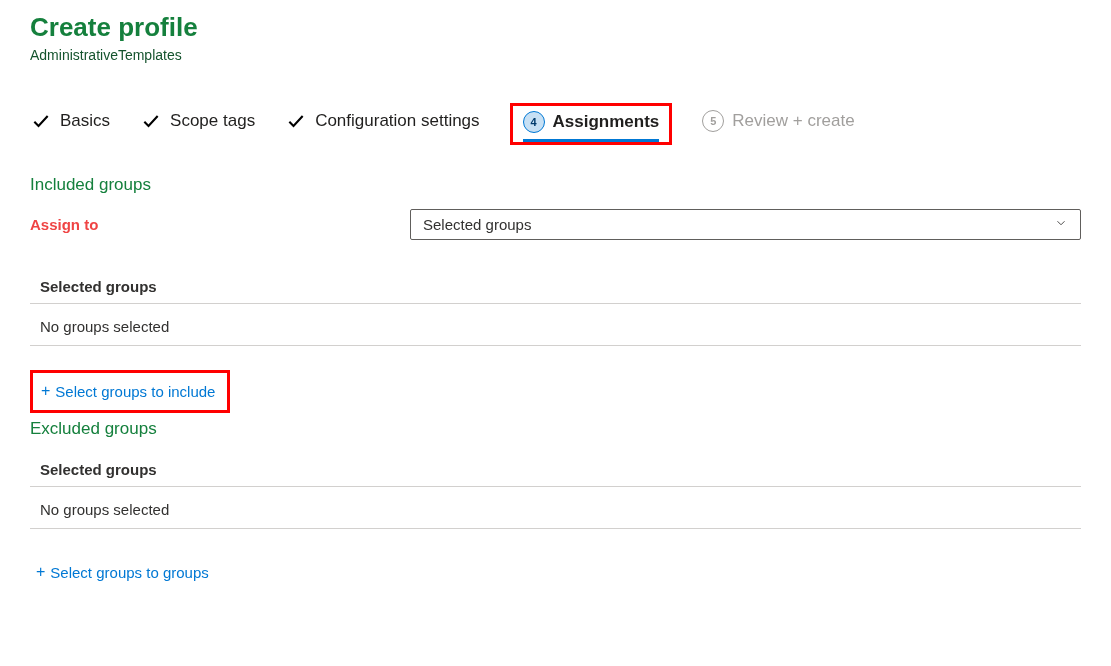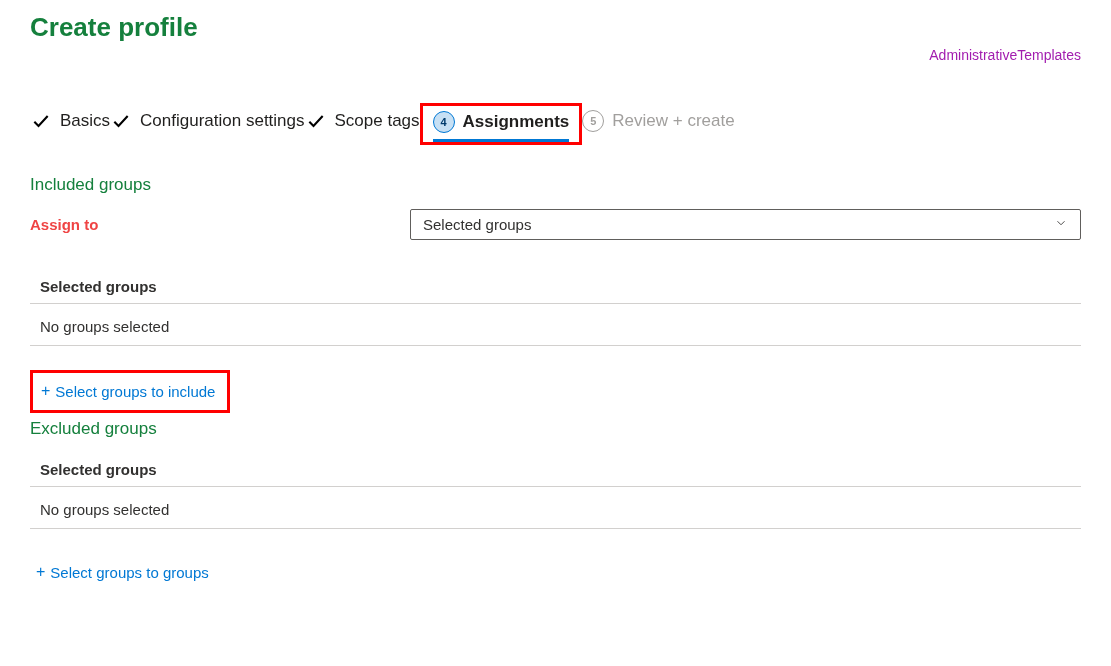--- a/index.html
+++ b/index.html
@@ -15,27 +15,27 @@
       font-size: 14px;
     }
     .header h1 {
       font-size: 26px;
       font-weight: 600;
       color: #15803d;
       margin-bottom: 4px;
     }
     .header .subtitle {
       font-size: 14px;
-      color: #a21caf;
+      color: #14532d;
       margin-bottom: 40px;
-      text-align: right;
     }
     .stepper {
       display: flex;
       align-items: center;
+      gap: 30px;
       margin-bottom: 30px;
     }
     .step {
       display: flex;
       align-items: center;
       gap: 8px;
       cursor: pointer;
       padding-bottom: 6px;
     }
     .step .check {
@@ -187,30 +187,30 @@
     </span>
     <span class="label">Basics</span>
   </div>
 
   <div class="step">
     <span class="check">
       <svg viewBox="0 0 24 24">
           <path d="M4 13 L9 18 L20 6"></path>
         </svg>
     </span>
-    <span class="label">Configuration settings</span>
+    <span class="label">Scope tags</span>
   </div>
 
   <div class="step">
     <span class="check">
       <svg viewBox="0 0 24 24">
           <path d="M4 13 L9 18 L20 6"></path>
         </svg>
     </span>
-    <span class="label">Scope tags</span>
+    <span class="label">Configuration settings</span>
   </div>
 
   <div class="active-wrapper">
     <div class="step active">
       <span class="number">4</span>
       <span class="label">Assignments</span>
     </div>
   </div>
 
   <div class="step disabled">

